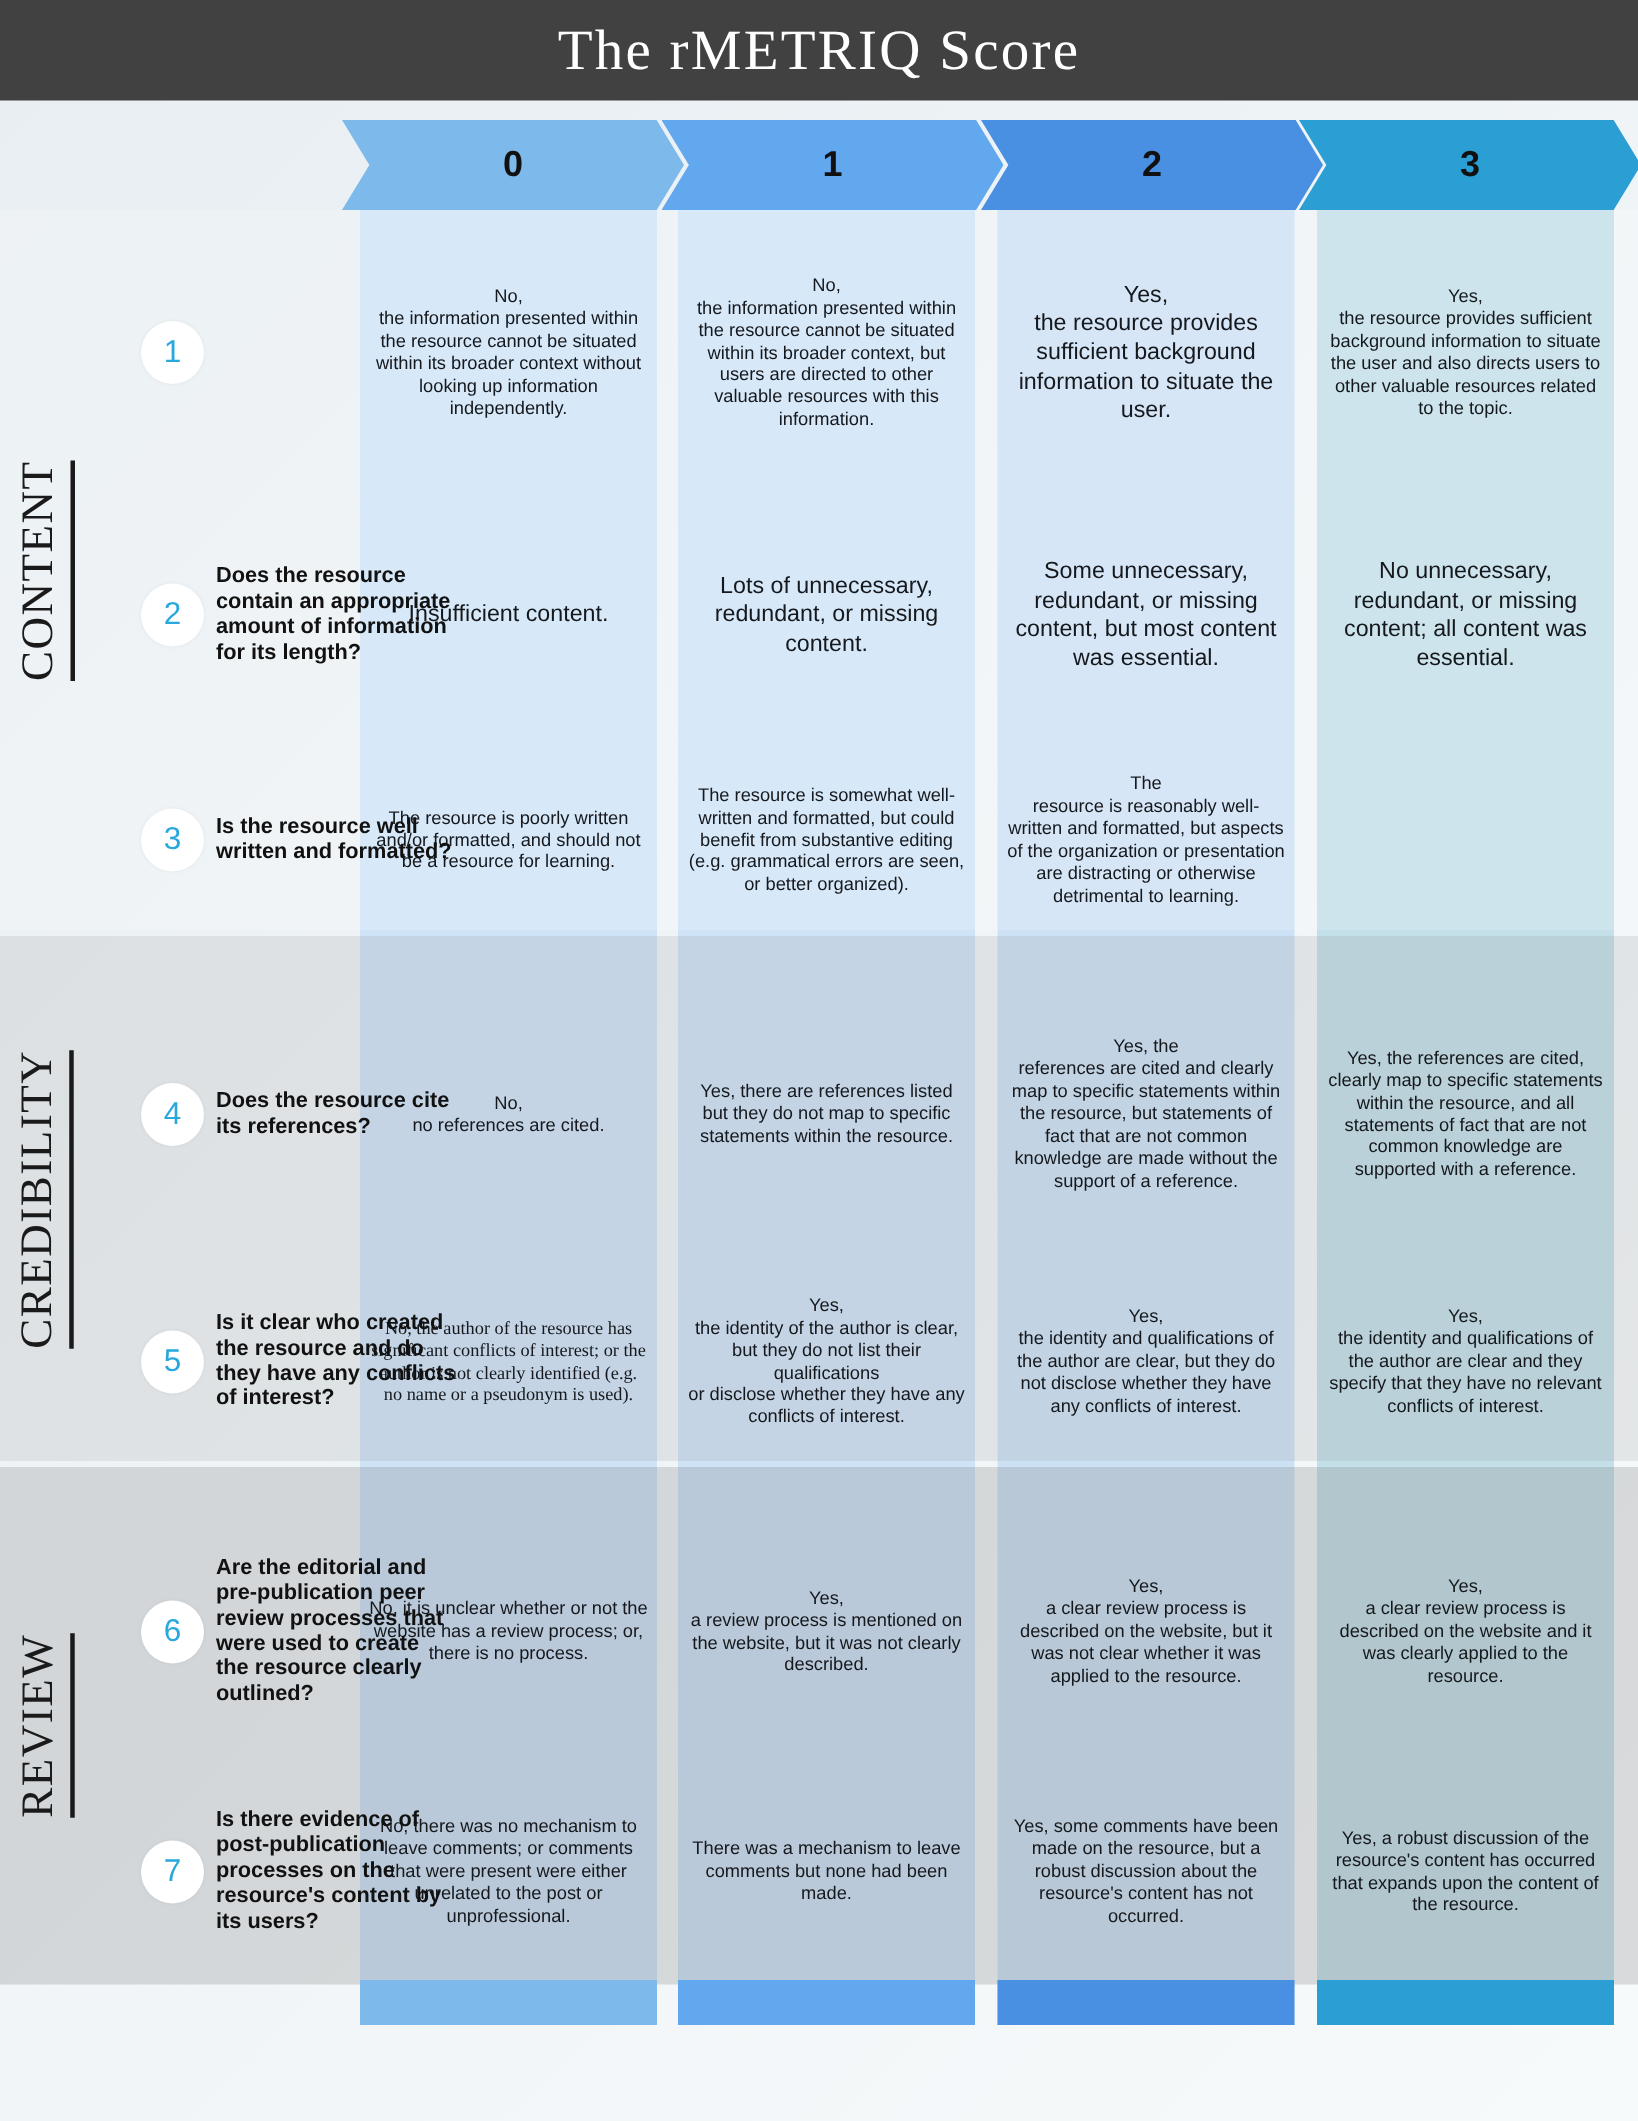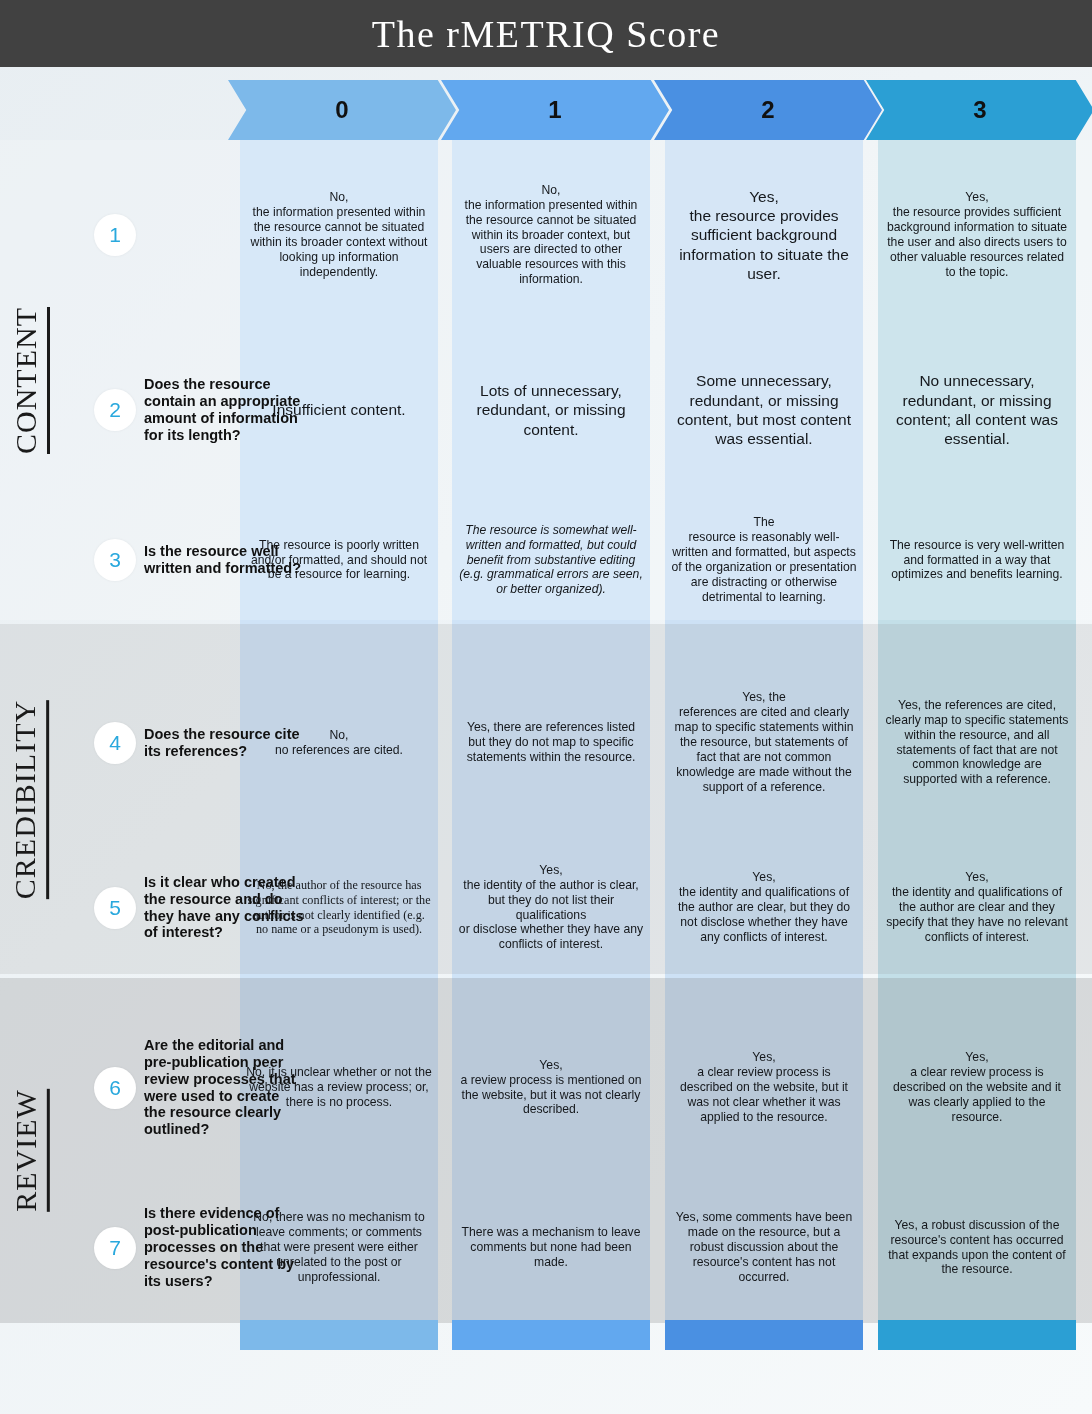--- a/index.html
+++ b/index.html
@@ -252,28 +252,25 @@
       </div>
       <div class="row" style="top: 495px; height: 130px;">
         <div class="q-cell">
           <div class="q-badge" style="color: rgb(41, 168, 221);">3</div>
           <div class="q-text">Is the resource well written and formatted?</div>
         </div>
         <div class="a-cell c0">
           <div class="atxt" style="white-space: pre-line;">The resource is poorly written and/or formatted, and should not be a resource for learning.</div>
         </div>
         <div class="a-cell c1">
-          <div class="atxt" style="white-space: pre-line; font-style: italic;">The resource is somewhat well-written and formatted, but could benefit from substantive editing (e.g. grammatical errors are seen, or better organized).</div>
+          <div class="atxt" style="white-space: pre-line;">The resource is somewhat well-written and formatted, but could benefit from substantive editing (e.g. grammatical errors are seen, or better organized).</div>
         </div>
         <div class="a-cell c2">
           <div class="atxt" style="white-space: pre-line;">The
 resource is reasonably well-written and formatted, but aspects of the organization or presentation are distracting or otherwise detrimental to learning.</div>
-        </div>
-        <div class="a-cell c3">
-          <div class="atxt" style="white-space: pre-line;">The resource is very well-written and formatted in a way that optimizes and benefits learning.</div>
         </div>
       </div>
       <div class="row" style="top: 660px; height: 165px;">
         <div class="q-cell">
           <div class="q-badge" style="color: rgb(41, 168, 221);">4</div>
           <div class="q-text">Does the resource cite its references?</div>
         </div>
         <div class="a-cell c0">
           <div class="atxt" style="white-space: pre-line;">No,
 no references are cited.</div>

